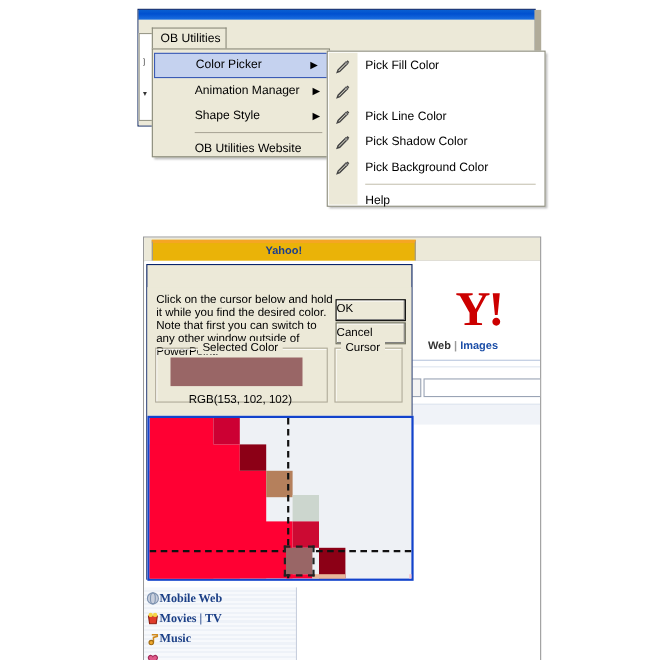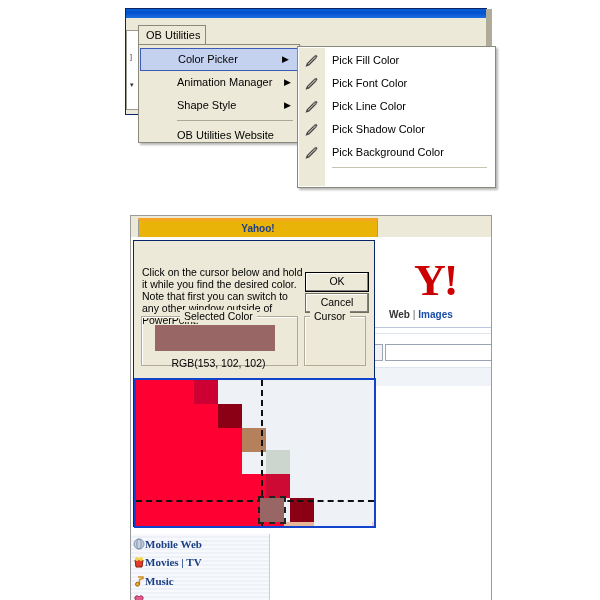--- a/index.html
+++ b/index.html
@@ -96,21 +96,21 @@
   #dlg-close .x{position:absolute;width:100%;text-align:center;top:-1px;font-size:11px;
      font-weight:bold;color:#fff;font-family:"Liberation Sans",sans-serif;}
   #dlg-body{position:absolute;left:0;top:20px;width:240px;height:265px;background:#ece9d8;}
 
   #dlg-instr{position:absolute;left:9px;top:6px;width:165px;font-size:10.5px;color:#000;
      line-height:12px;}
   #btn-ok{position:absolute;left:305px;top:272px;width:62px;height:18px;background:#ece9d8;
      border:1px solid #000;box-shadow:inset -1px -1px 0 #808080, inset 1px 1px 0 #fff;}
   #btn-cancel{position:absolute;left:305px;top:293px;width:62px;height:18px;background:#ece9d8;
      border:1px solid #6f6f5e;box-shadow:inset -1px -1px 0 #808080, inset 1px 1px 0 #fff;}
-  .btnlbl{position:absolute;width:100%;text-align:center;top:2px;font-size:10.5px;color:#000;}
+  .btnlbl{position:absolute;width:100%;top:2px;font-size:10.5px;color:#000;}
 
   #grp-selected{position:absolute;left:8px;top:76px;width:155px;height:48px;
      border:1px solid #b0ab99;box-shadow:inset 1px 1px 0 #fff;}
   #grp-selected-lbl{position:absolute;left:41px;top:70px;background:#ece9d8;padding:0 4px;
      font-size:10.5px;color:#000;}
   #swatch{position:absolute;left:20px;top:84px;width:120px;height:26px;background:#996666;}
   #rgb-lbl{position:absolute;left:8px;top:114px;width:155px;text-align:center;font-size:10.5px;color:#000;}
 
   #grp-cursor{position:absolute;left:171px;top:76px;width:60px;height:48px;
      border:1px solid #b0ab99;box-shadow:inset 1px 1px 0 #fff;}
@@ -189,21 +189,20 @@
   <div class="mi2">
     <span class="dropper">
       <svg width="15" height="15" viewBox="0 0 15 15">
           <g stroke="#444" stroke-width="1.3" fill="none">
             <path d="M11.5 2.2 l1.6 1.6"></path>
             <path d="M10.6 3.3 l1.4 1.4 -7.2 7.2 -2.2 .8 .8 -2.2z"></path>
           </g>
           <path d="M10.6 3.3 l1.4 1.4 -1.2 1.2 -1.4 -1.4z" fill="#999"></path>
         </svg>
     </span>
-    <span class="txt">Pick Font Color</span>
   </div>
 
   <div class="mi2">
     <span class="dropper">
       <svg width="15" height="15" viewBox="0 0 15 15">
           <g stroke="#444" stroke-width="1.3" fill="none">
             <path d="M11.5 2.2 l1.6 1.6"></path>
             <path d="M10.6 3.3 l1.4 1.4 -7.2 7.2 -2.2 .8 .8 -2.2z"></path>
           </g>
           <path d="M10.6 3.3 l1.4 1.4 -1.2 1.2 -1.4 -1.4z" fill="#999"></path>
@@ -233,20 +232,23 @@
             <path d="M10.6 3.3 l1.4 1.4 -7.2 7.2 -2.2 .8 .8 -2.2z"></path>
           </g>
           <path d="M10.6 3.3 l1.4 1.4 -1.2 1.2 -1.4 -1.4z" fill="#999"></path>
         </svg>
     </span>
     <span class="txt">Pick Background Color</span>
   </div>
 
   <div class="menu-sep2"></div>
 
+  <div class="mi2">
+    <span class="txt">Help</span>
+  </div>
 </div>
 
 <div class="abs" id="browser">
   <div id="tabstrip">
     <div id="tab-yahoo">
       <div class="lbl">Yahoo!</div>
     </div>
   </div>
 
   <div id="page">

